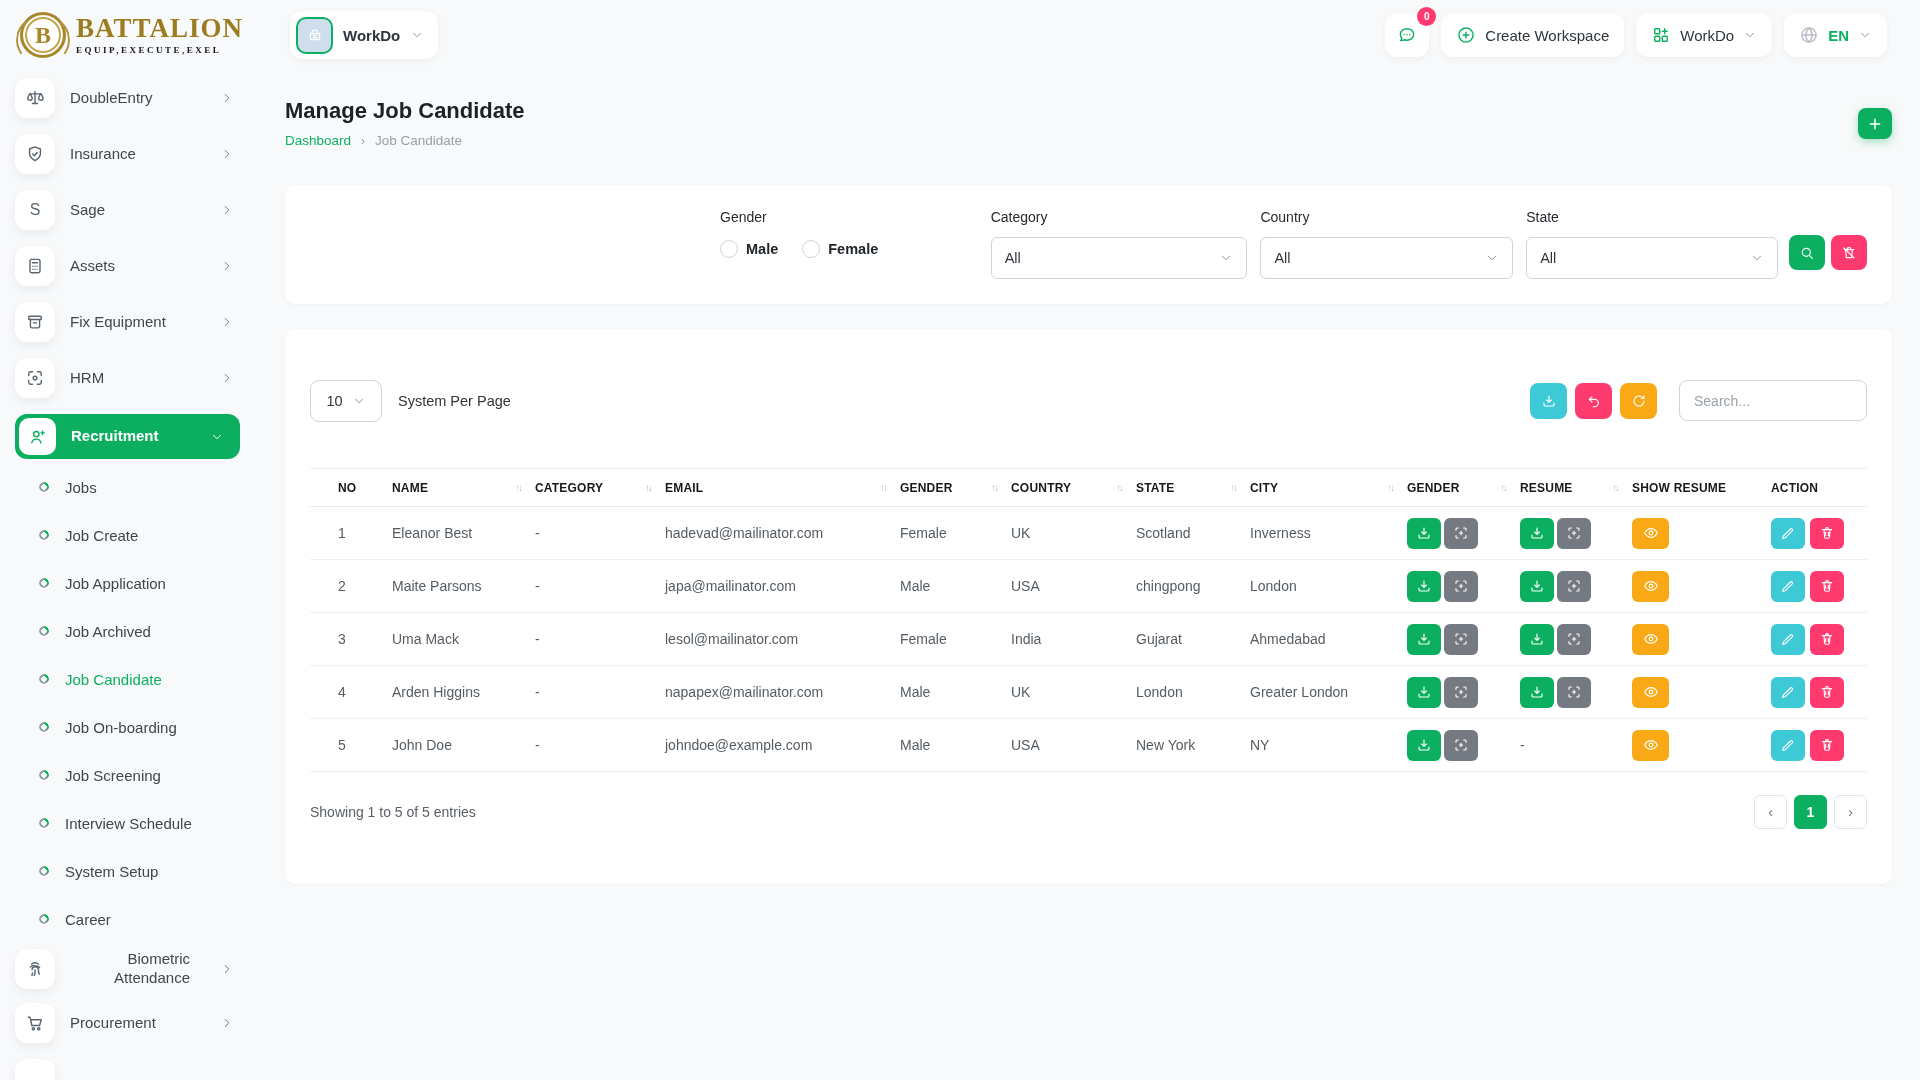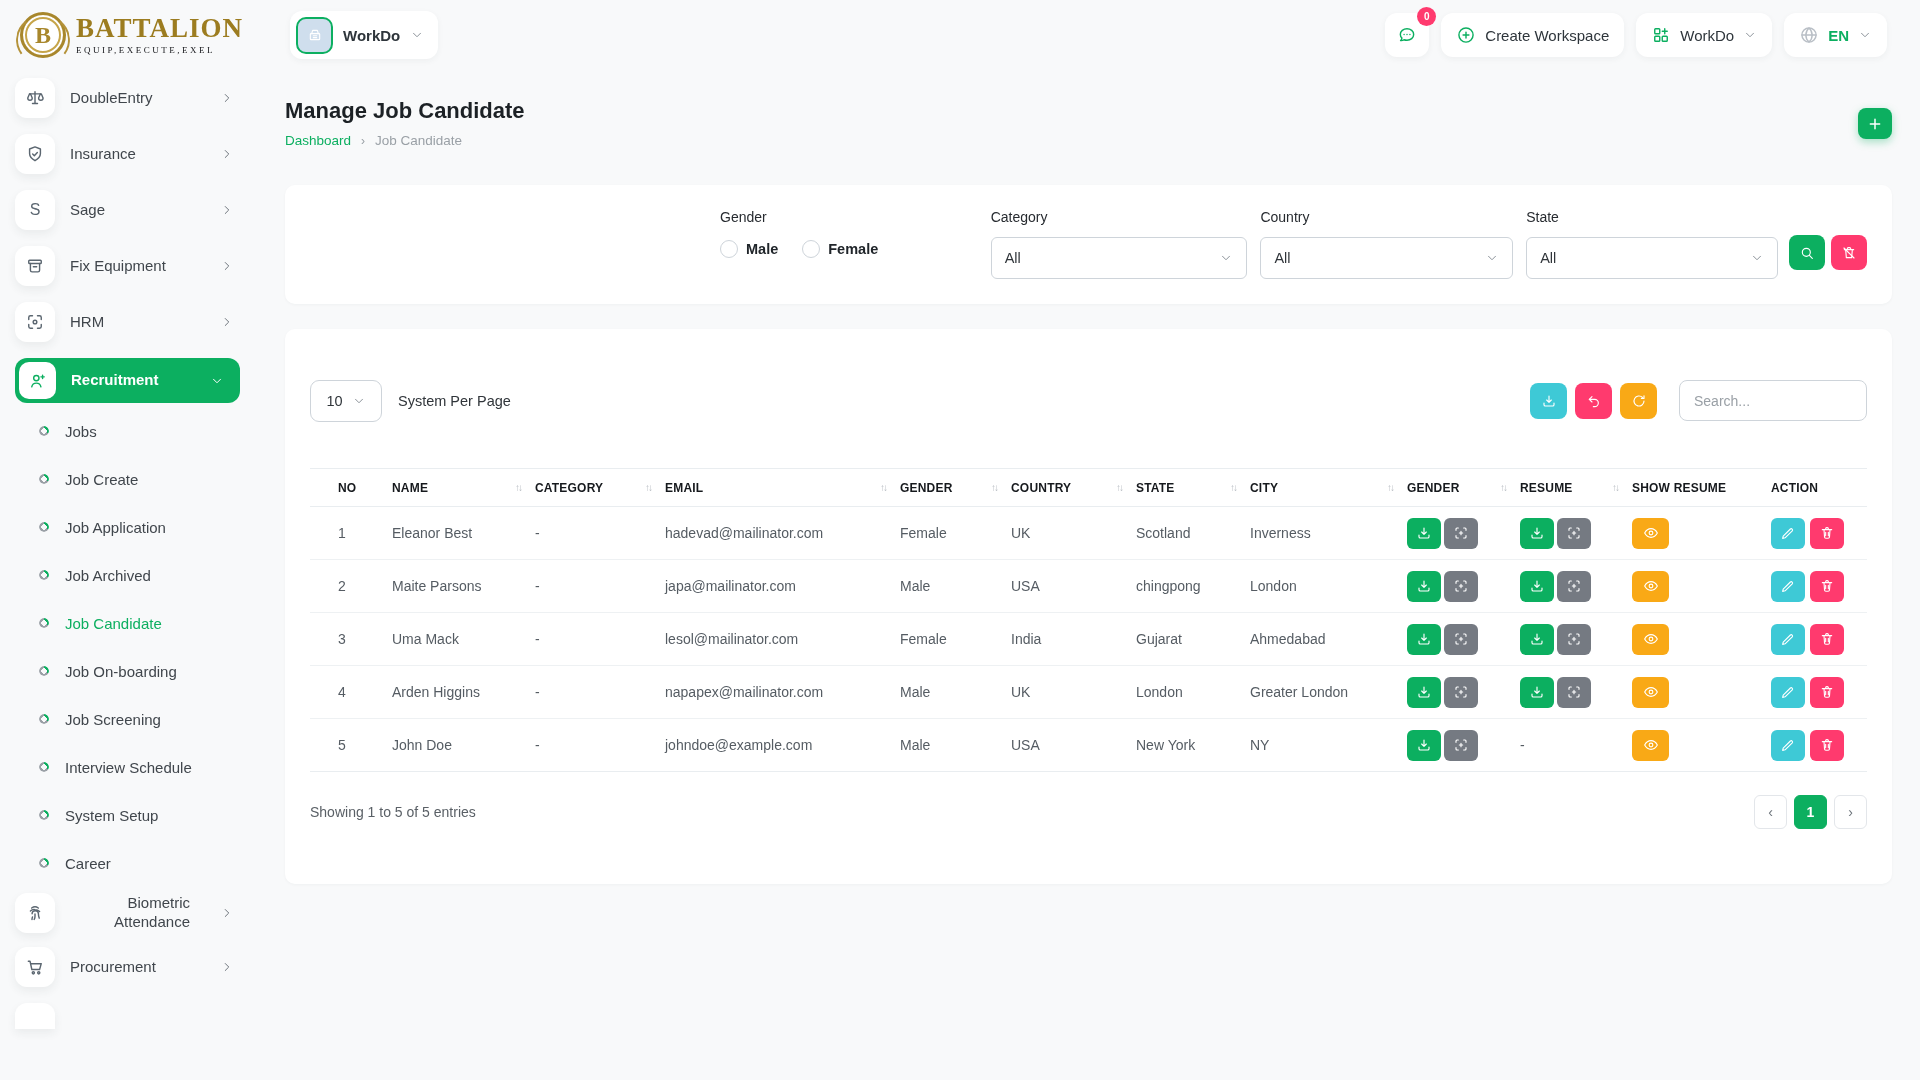--- a/index.html
+++ b/index.html
@@ -13,21 +13,21 @@
   
   .topbar { position:absolute; left:0; top:0; width:1920px; height:70px; display:flex; align-items:center; }
   .logo-wrap { width:250px; display:flex; align-items:center; padding-left:20px; gap:10px; }
   .emblem { position:relative; width:46px; height:46px; border-radius:50%; background:#fff; border:3px solid #a8872c; box-shadow:inset 0 0 0 2px #fff, inset 0 0 0 4px #c6a54a; display:flex; align-items:center; justify-content:center; }
   .emblem::before, .emblem::after { content:""; position:absolute; top:1px; width:44px; height:44px; border-radius:50%; border:2px solid transparent; }
   .emblem::before { left:-7px; border-left-color:#b49239; transform:rotate(8deg); }
   .emblem::after { right:-7px; border-right-color:#b49239; transform:rotate(-8deg); }
   .emblem-letter { font-family:"Liberation Serif","DejaVu Serif",serif; font-weight:bold; font-size:24px; color:#a8872c; }
   .brand-text { display:flex; flex-direction:column; line-height:1; }
   .brand-name { font-family:"Liberation Serif","DejaVu Serif",serif; font-weight:bold; font-size:27px; letter-spacing:1px; color:#9c7c20; }
-  .brand-tagline { font-family:"Liberation Serif","DejaVu Serif",serif; font-weight:normal; font-size:9px; letter-spacing:2.5px; color:#15161a; margin-top:4px; }
+  .brand-tagline { font-family:"Liberation Serif","DejaVu Serif",serif; font-weight:bold; font-size:9px; letter-spacing:2.5px; color:#15161a; margin-top:4px; }
 
   .ws-pill { margin-left:40px; height:48px; background:#fff; border-radius:12px; display:flex; align-items:center; gap:10px; padding:0 14px 0 6px; box-shadow:0 2px 6px rgba(40,50,60,.05); cursor:pointer; }
   .ws-icon-box { width:37px; height:37px; border-radius:10px; background:#cfdeed; border:2px solid #0caf60; color:#fff; display:flex; align-items:center; justify-content:center; }
   .ws-label { font-size:15px; font-weight:600; color:#2e353b; }
   .chev { color:#8b9299; }
 
   .topbar-right { margin-left:auto; display:flex; align-items:center; gap:12px; padding-right:33px; }
   .tb-btn { height:44px; background:#fff; border-radius:12px; display:flex; align-items:center; gap:9px; padding:0 15px; box-shadow:0 2px 6px rgba(40,50,60,.05); cursor:pointer; font-size:15px; font-weight:500; color:#2e353b; }
   .msg-btn { position:relative; width:44px; justify-content:center; padding:0; color:#0caf60; }
   .badge { position:absolute; top:-6px; right:-7px; min-width:19px; height:19px; border-radius:50%; background:#ff3a6e; color:#fff; font-size:10px; font-weight:bold; display:flex; align-items:center; justify-content:center; }
@@ -228,20 +228,34 @@
       <span class="s-letter">S</span>
     </span>
     <span class="side-label">Sage</span>
     <span class="side-chev">
         <svg class="ic ic-xs" viewBox="0 0 24 24">
           <path d="M9 6l6 6-6 6"></path>
         </svg>
       </span>
   </div>
 
+  <div class="side-item">
+    <span class="side-icon-box">
+      <svg class="ic" viewBox="0 0 24 24">
+          <rect x="6" y="4" width="12" height="16" rx="2"></rect>
+          <path d="M9 8h6M9.5 12.2h.01M12 12.2h.01M14.5 12.2h.01M9.5 15.8h.01M12 15.8h.01M14.5 15.8h.01"></path>
+        </svg>
+    </span>
+    <span class="side-label">Assets</span>
+    <span class="side-chev">
+        <svg class="ic ic-xs" viewBox="0 0 24 24">
+          <path d="M9 6l6 6-6 6"></path>
+        </svg>
+      </span>
+  </div>
 
   <div class="side-item">
     <span class="side-icon-box">
       <svg class="ic" viewBox="0 0 24 24">
           <rect x="4.5" y="5" width="15" height="4" rx="1"></rect>
           <path d="M6.5 9v8a2 2 0 002 2h7a2 2 0 002-2V9M10 13h4"></path>
         </svg>
     </span>
     <span class="side-label">Fix Equipment</span>
     <span class="side-chev">

